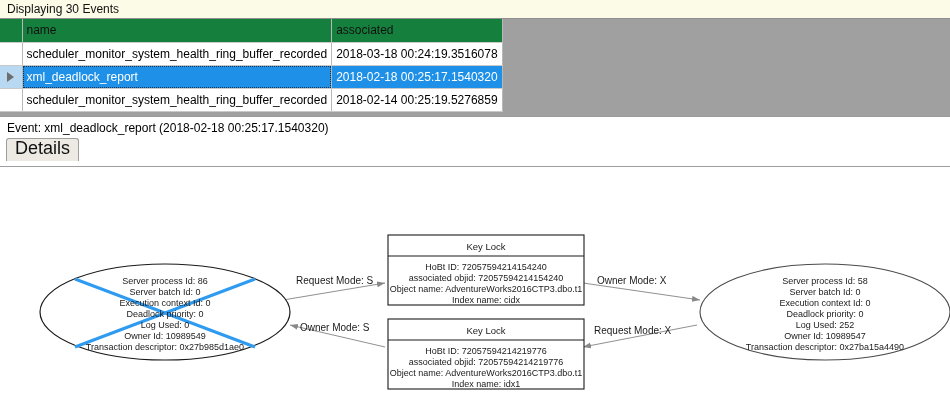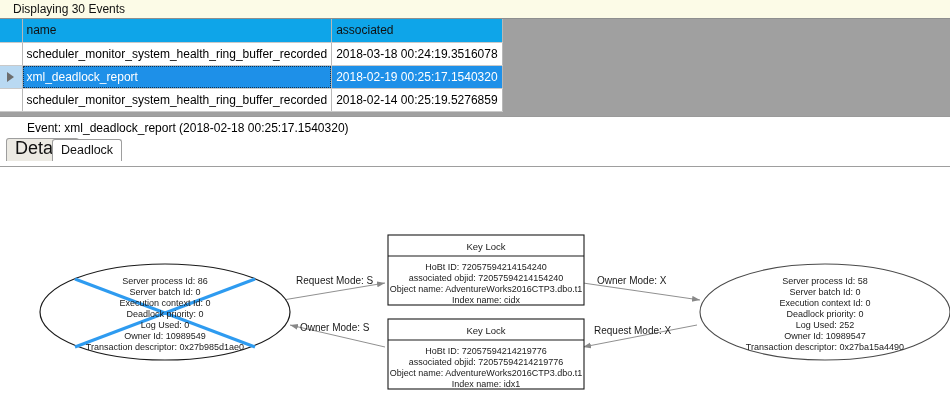--- a/index.html
+++ b/index.html
@@ -17,21 +17,21 @@
     position: relative;
   }
 
   
   .banner {
     height: 19px;
     background: #fcfbe7;
     border-bottom: 1px solid #8f8f8f;
     display: flex;
     align-items: center;
-    padding-left: 13px;
+    padding-left: 7px;
     box-sizing: border-box;
     font-size: 12px;
     color: #111;
   }
 
   
   .grid-wrap {
     position: relative;
     height: 98px;
     background: #a0a0a0;
@@ -53,21 +53,21 @@
     height: 23px;
     box-sizing: border-box;
     white-space: nowrap;
     overflow: hidden;
     vertical-align: middle;
   }
   .col-handle { width: 22px; padding: 0 !important; background: #ffffff; }
   .col-name   { width: 276px; }
   .col-ts     { width: 135px; }
 
-  table.grid thead th { background: #0ea5e9; color: #111; }
+  table.grid thead th { background: #15803d; color: #111; }
 
   tr.sel td { background: #1e90e8; color: #ffffff; }
   tr.sel td.col-handle { background: #b9d9f2; }
 
   
   td.focus-cell {
     position: relative;
   }
   td.focus-cell::after {
     content: "";
@@ -87,21 +87,20 @@
 
   
   .event-caption {
     height: 22px;
     display: flex;
     align-items: center;
     padding-left: 7px;
     box-sizing: border-box;
     background: #ffffff;
     font-size: 12px;
-    margin-left: 20px;
   }
 
   
   .tabstrip {
     height: 22px;
     position: relative;
     padding-left: 6px;
     box-sizing: border-box;
     background: #ffffff;
   }
@@ -180,38 +179,37 @@
       <tr>
         <td class="col-handle"></td>
         <td class="col-name">scheduler_monitor_system_health_ring_buffer_recorded</td>
         <td class="col-ts">2018-03-18 00:24:19.3516078</td>
       </tr>
       <tr class="sel">
         <td class="col-handle">
           <div class="row-arrow"></div>
         </td>
         <td class="col-name focus-cell">xml_deadlock_report</td>
-        <td class="col-ts">2018-02-19 00:25:17.1540320</td>
+        <td class="col-ts">2018-02-18 00:25:17.1540320</td>
       </tr>
       <tr>
         <td class="col-handle"></td>
         <td class="col-name">scheduler_monitor_system_health_ring_buffer_recorded</td>
         <td class="col-ts">2018-02-14 00:25:19.5276859</td>
       </tr>
     </tbody>
   </table>
 </div>
 
 <div class="event-caption">
   <span>Event: xml_deadlock_report (2018-02-18 00:25:17.1540320)</span>
 </div>
 
 <div class="tabstrip">
   <div class="tab inactive">Details</div>
-  <div class="tab active">Deadlock</div>
 </div>
 
 <div class="canvas">
 <svg width="950" height="233" viewBox="0 0 950 233" xmlns="http://www.w3.org/2000/svg">
   <defs>
     <marker id="arrowGray" markerWidth="9" markerHeight="9" refX="8" refY="3" orient="auto" markerUnits="strokeWidth">
       <path d="M0,0 L8,3 L0,6 z" fill="#888888"></path>
     </marker>
   </defs>
 

